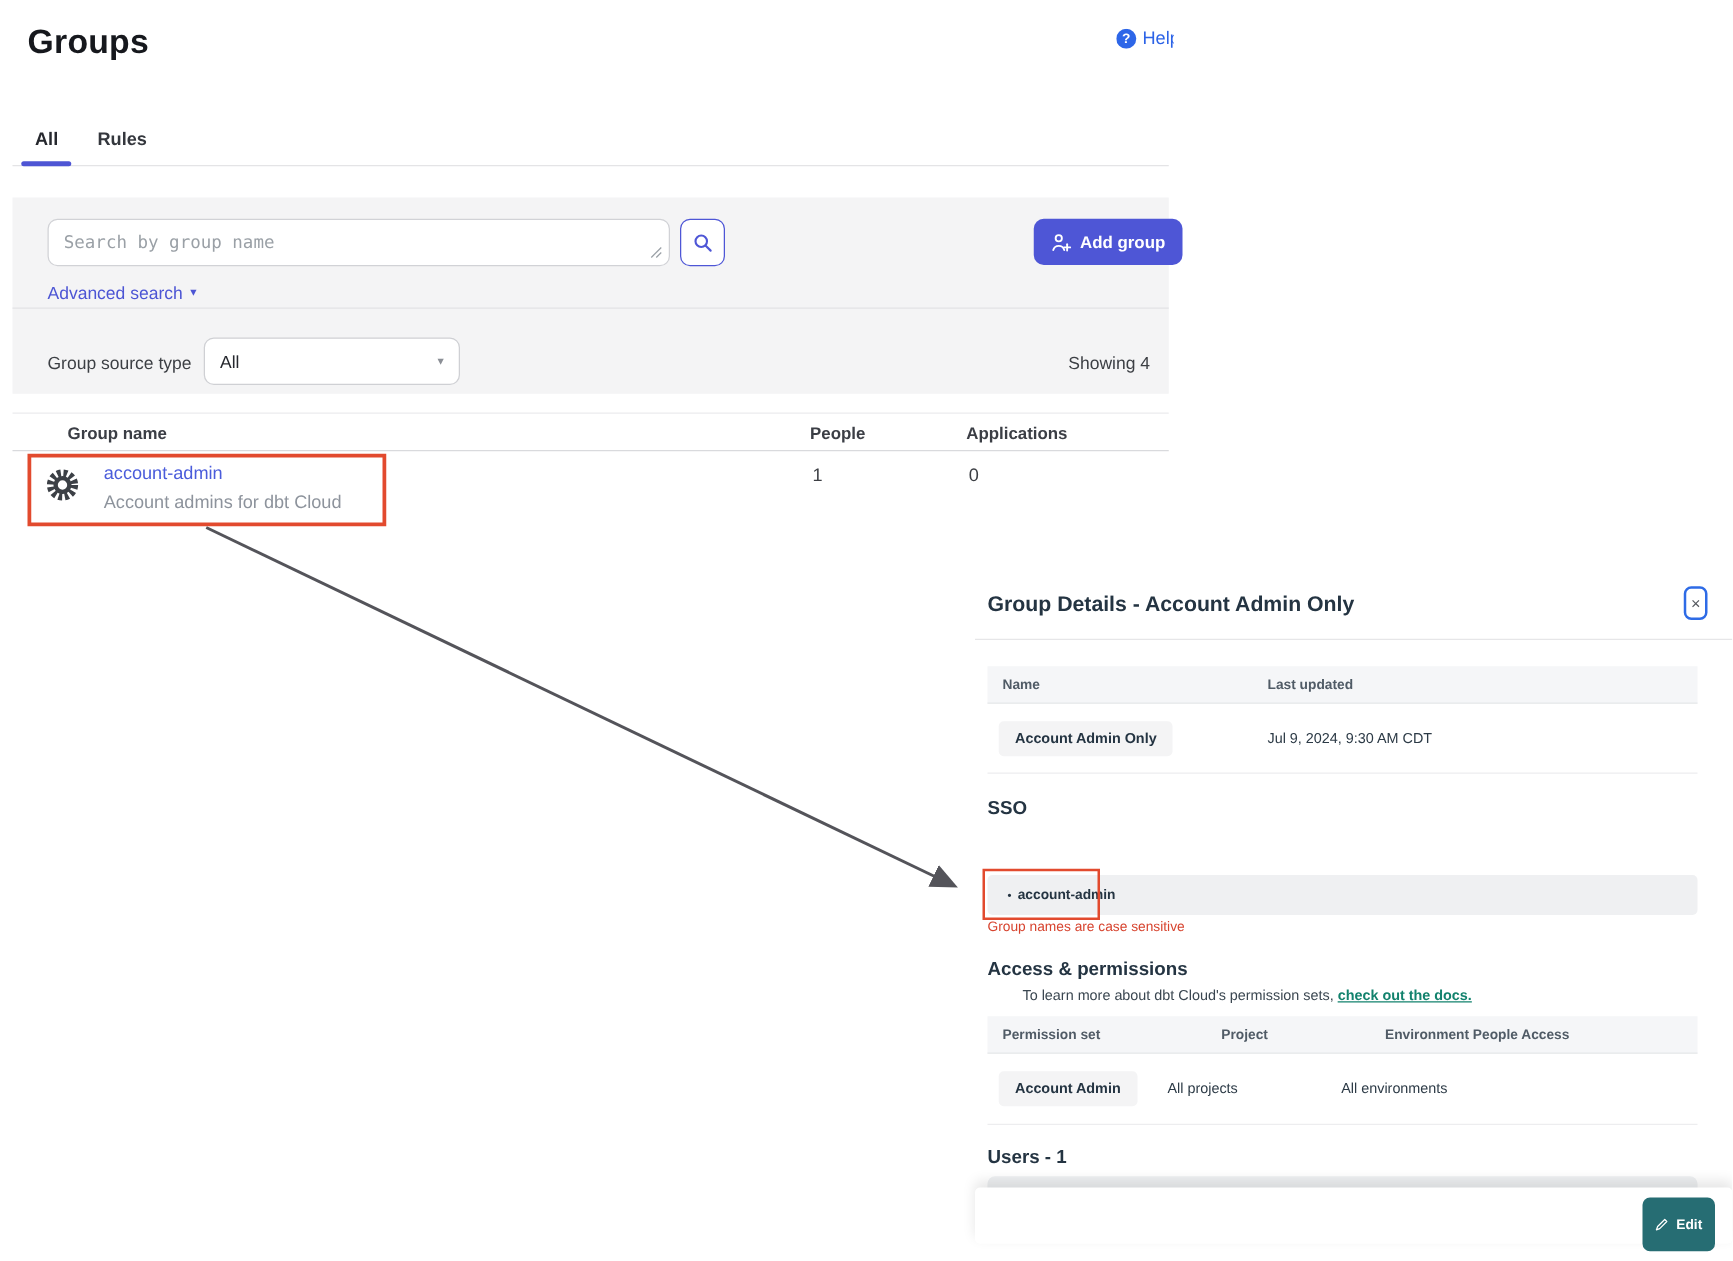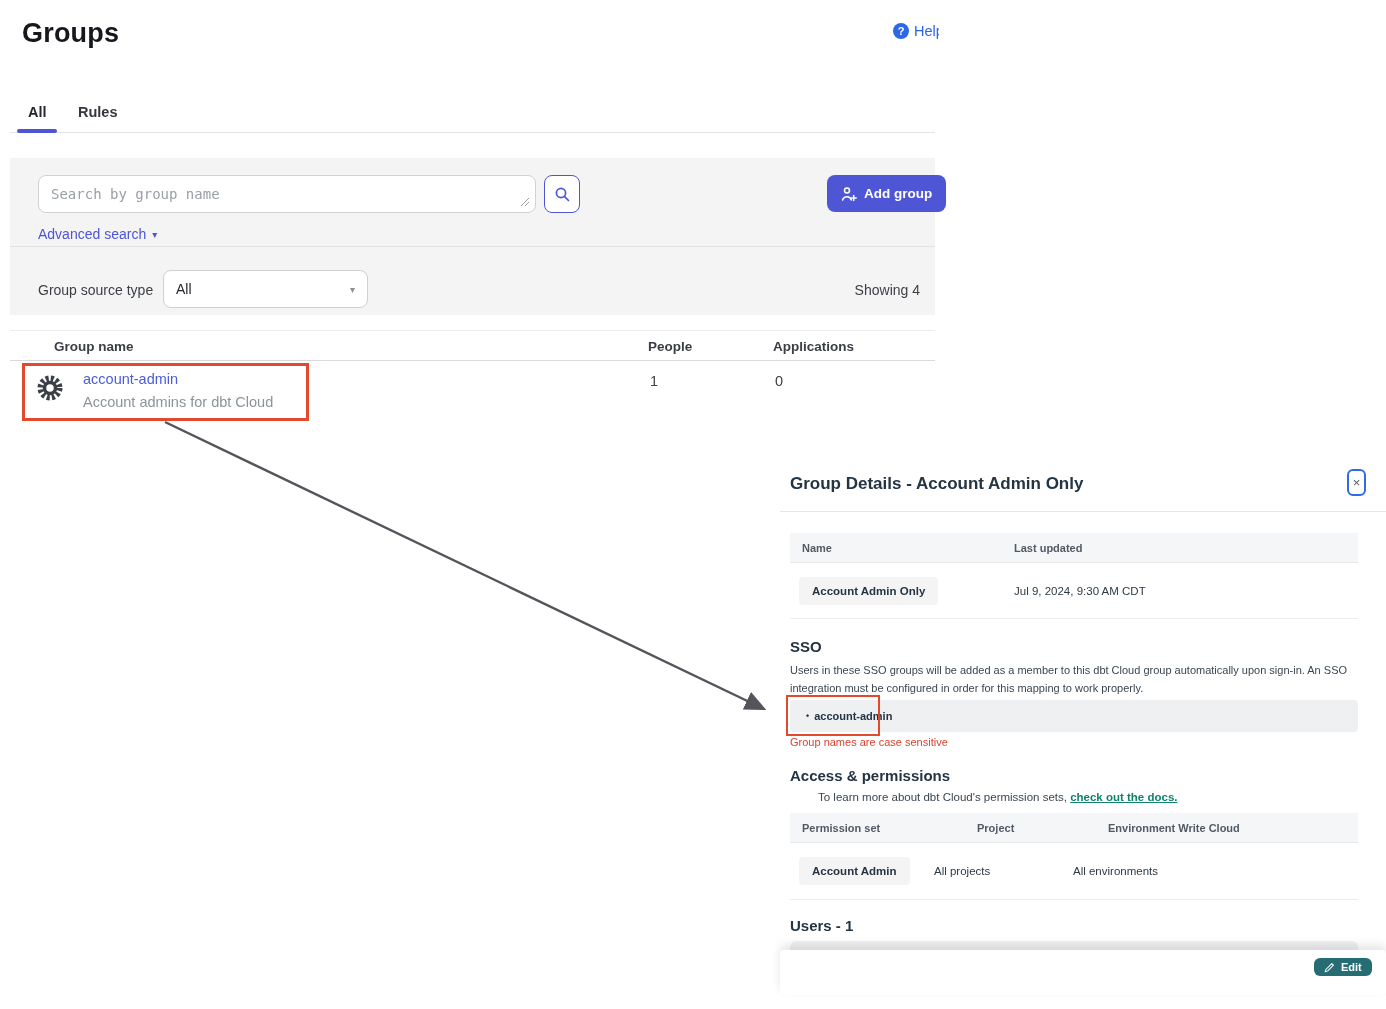--- a/index.html
+++ b/index.html
@@ -86,21 +86,21 @@
   .th-pset { left:802px; top:822px; } .th-project { left:933px; top:822px;margin-left:44px; } .th-env { left:1108px; top:822px; }
   .row-2 { left:790px; top:843px; width:568px; height:57px; border-bottom:1px solid #ededef; }
   .chip-pset { left:799px; top:857px; }
   .cell-project { left:934px; top:865px; font-size:11.5px; color:#2c3a46; }
   .cell-env { left:1073px; top:865px; font-size:11.5px; color:#2c3a46; }
 
   .users-h { left:790px; top:917px; }
   .users-tbl-hint { left:790px; top:941px; width:568px; height:14px; background:#eef0f2; border-radius:6px 6px 0 0; }
   .drawer-footer { left:780px; top:950px; width:606px; height:45px; background:#fff; border-radius:4px;
     box-shadow:0 -5px 10px rgba(0,0,0,0.10); }
-  .edit-btn { left:1314px; top:958px; height:18px; padding:0 10px; background:#266d73; border:none; border-radius:6px;
+  .edit-btn { left:1314px; top:958px; height:43px; padding:0 10px; background:#266d73; border:none; border-radius:6px;
     color:#fff; font-size:11px; font-weight:700; display:flex; align-items:center; gap:6px; cursor:pointer;
     font-family:"Liberation Sans","DejaVu Sans",sans-serif; }
 
   .arrow-svg { left:0; top:0; width:1386px; height:1009px; pointer-events:none; }
 </style>
 </head>
 <body>
 
 <div id="stage">
 
@@ -188,39 +188,38 @@
   <div class="abs drawer-divider"></div>
 
   <div class="abs tbl-head tbl-head-1"></div>
   <div class="abs th-text th-name">Name</div>
   <div class="abs th-text th-updated">Last updated</div>
   <div class="abs row-1"></div>
   <div class="abs chip chip-name">Account Admin Only</div>
   <div class="abs cell-updated">Jul 9, 2024, 9:30 AM CDT</div>
 
   <div class="abs section-h sso-h">SSO</div>
-  <div class="abs sso-desc">Users in these SSO groups will be added as a member to this dbt Cloud group automatically upon sign-in. An SSO integration must be configured in order for this mapping to work properly.</div>
   <div class="abs sso-bar">
     <span class="sso-chip-text">
       <span class="sso-bullet">•</span>
       <span>account-admin</span>
     </span>
   </div>
   <div class="abs hl-box-sso"></div>
   <div class="abs sso-warning">Group names are case sensitive</div>
 
   <div class="abs section-h access-h">Access &amp; permissions</div>
   <div class="abs docs-line">
     <span>To learn more about dbt Cloud's permission sets, </span><span class="docs-link">check out the docs.</span>
   </div>
 
   <div class="abs tbl-head tbl-head-2"></div>
   <div class="abs th-text th-pset">Permission set</div>
   <div class="abs th-text th-project">Project</div>
-  <div class="abs th-text th-env">Environment Write Cloud</div>
+  <div class="abs th-text th-env">Environment People Access</div>
   <div class="abs row-2"></div>
   <div class="abs chip chip-pset">Account Admin</div>
   <div class="abs cell-project">All projects</div>
   <div class="abs cell-env">All environments</div>
 
   <div class="abs section-h users-h">Users - 1</div>
   <div class="abs users-tbl-hint"></div>
 
   <div class="abs drawer-footer"></div>
   <button class="abs edit-btn">

